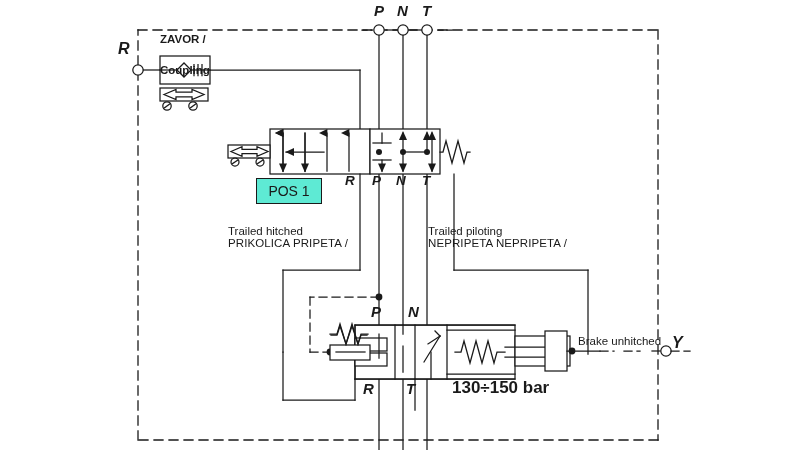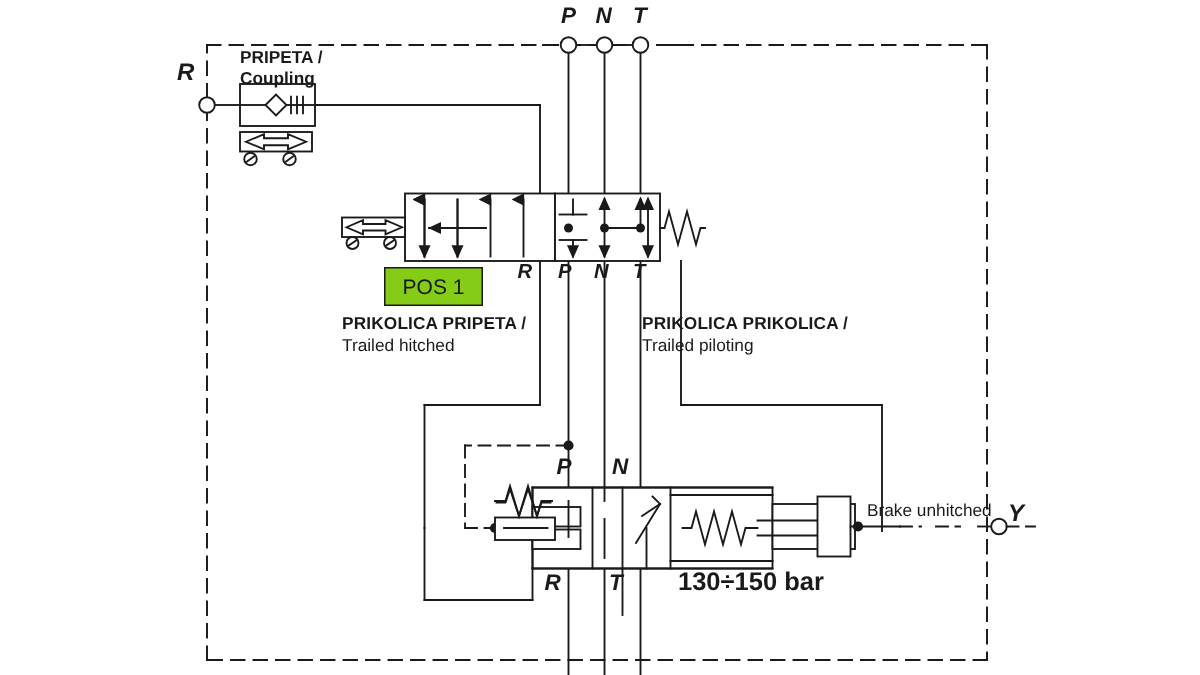--- a/index.html
+++ b/index.html
@@ -13,30 +13,30 @@
   #sheet{position:absolute;left:0;top:0;}
   .lbl{
     position:absolute;
     color:#1a1a1a;
     font-family:"Liberation Sans", sans-serif;
     white-space:nowrap;
     line-height:1.18;
   }
   .port-lbl{font-style:italic;font-weight:600;font-size:15px;}
   .port-lbl-sm{font-style:italic;font-weight:600;font-size:13.5px;}
-  .cap{font-size:11.5px;font-weight:700;letter-spacing:0.1px;}
+  .cap{font-size:11.5px;font-weight:400;letter-spacing:0.1px;margin-top:27px;}
   .cap2{font-size:11.5px;font-weight:400;}
   .ttl{font-size:11.5px;font-weight:600;}
   .pos{
     position:absolute;
     border:1.3px solid #1a1a1a;
     font-size:14px;
     color:#1a1a1a;
     text-align:center;
-    background:#84cc16;
+    background:#5eead4;
     font-family:"Liberation Sans", sans-serif;
   }
   .bar{font-size:17px;font-weight:700;text-align:right;}
 </style>
 </head>
 <body>
 
 <div id="stage">
 
   <svg id="sheet" width="800" height="450" viewBox="0 0 800 450">
@@ -266,34 +266,34 @@
 
     </g>
   </svg>
 
   <div class="lbl port-lbl" style="left:374px;top:2px;">P</div>
   <div class="lbl port-lbl" style="left:397px;top:2px;">N</div>
   <div class="lbl port-lbl" style="left:422px;top:2px;">T</div>
 
   <div class="lbl port-lbl" style="left:118px;top:40px;font-size:16px;">R</div>
 
-  <div class="lbl ttl" style="left:160px;top:33px;">PRIPETA /</div>
-  <div class="lbl ttl" style="left:160px;top:47px;">Coupling</div>
+  <div class="lbl ttl" style="left:160px;top:33px;">ZAVOR /</div>
+  <div class="lbl ttl" style="left:160px;top:64px;">Coupling</div>
 
   <div class="lbl port-lbl-sm" style="left:345px;top:173px;">R</div>
   <div class="lbl port-lbl-sm" style="left:372px;top:173px;">P</div>
   <div class="lbl port-lbl-sm" style="left:396px;top:173px;">N</div>
   <div class="lbl port-lbl-sm" style="left:422px;top:173px;">T</div>
 
   <div class="pos" style="left:256px;top:178px;width:64px;height:24px;line-height:24px;">POS 1</div>
 
   <div class="lbl cap" style="left:228px;top:210px;">PRIKOLICA PRIPETA /</div>
   <div class="lbl cap2" style="left:228px;top:225px;">Trailed hitched</div>
 
-  <div class="lbl cap" style="left:428px;top:210px;">PRIKOLICA PRIKOLICA /</div>
+  <div class="lbl cap" style="left:428px;top:210px;">NEPRIPETA NEPRIPETA /</div>
   <div class="lbl cap2" style="left:428px;top:225px;">Trailed piloting</div>
 
   <div class="lbl port-lbl" style="left:371px;top:303px;">P</div>
   <div class="lbl port-lbl" style="left:408px;top:303px;">N</div>
   <div class="lbl port-lbl" style="left:363px;top:380px;">R</div>
   <div class="lbl port-lbl" style="left:406px;top:380px;">T</div>
 
   <div class="lbl bar" style="left:452px;top:378px;">130÷150 bar</div>
 
   <div class="lbl cap2" style="left:578px;top:335px;">Brake unhitched</div>

